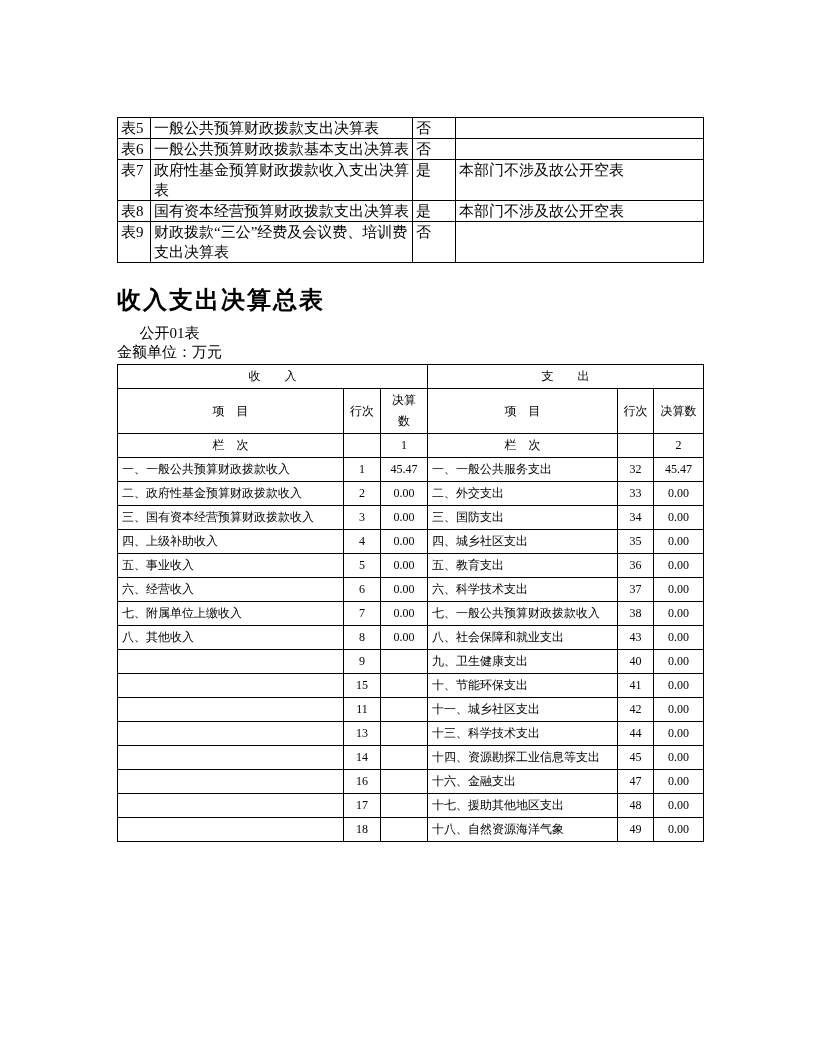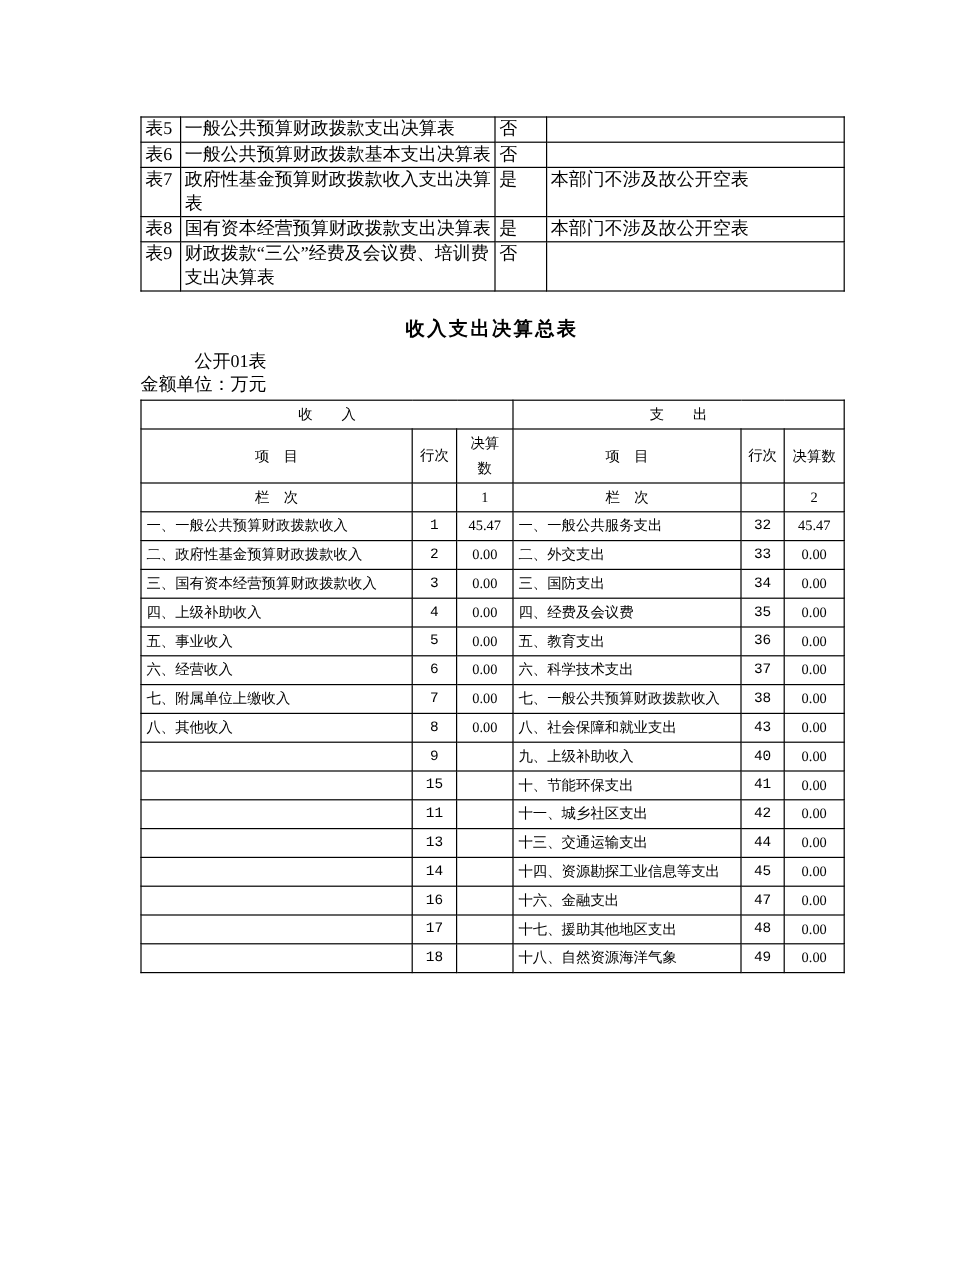--- a/index.html
+++ b/index.html
@@ -2,48 +2,48 @@
 <html><head>
 <meta charset="utf-8">
 <style>
   * { margin:0; padding:0; box-sizing:border-box; }
   html,body { background:#e8e8e8; }
   .page {
     width:816px; height:1056px; background:#ffffff; margin:0 auto;
     font-family:"Liberation Serif", serif; color:#000;
     padding-top:97px; overflow:hidden;
   }
-  .content { width:586px; margin-left:117px; }
+  .content { width:586px; margin-left:117px;margin-top:20px; }
 
   table { border-collapse:collapse; table-layout:fixed; width:586px; }
   td, th { border:1px solid #000; font-weight:normal; overflow:hidden; }
 
   
   .idx { font-size:15px; line-height:20px; }
   .idx td { vertical-align:top; padding:0 3px; height:21px; }
   .idx .c-no    { width:33px;  }
   .idx .c-title { width:262px; }
   .idx .c-flag  { width:43px;  }
   .idx .c-remark{ width:248px; }
 
   
-  .doc-title { margin-top:21px; text-align:center; font-size:16px; font-weight:bold; letter-spacing:2px; }
+  .doc-title { margin-top:21px; text-align:left; font-size:24px; font-weight:bold; letter-spacing:2px; }
   .meta-row { margin-top:8px; display:flex; justify-content:space-between; align-items:flex-end; font-size:15px; line-height:19px; }
-  .meta-right { text-align:right; }
+  .meta-right { text-align:center; }
 
   
   .sum { font-size:12px; line-height:21px; margin-top:2px; }
   .sum td, .sum th { vertical-align:middle; text-align:center; padding:1px 3px; height:24px; }
   .sum .c1 { width:226px; } .sum .c2 { width:37px; } .sum .c3 { width:47px; }
   .sum .c4 { width:190px; } .sum .c5 { width:36px; } .sum .c6 { width:50px; }
   .sum td.item { text-align:left; padding:1px 4px; }
   .sum td.item.center { text-align:center; }
   .sum td.val-in  { padding:1px 6px; word-break:break-all; }
   .sum td.val-ex  { padding:1px 7px; word-break:break-all; }
-  .sum th.line-h, .sum td.line { padding:1px 3px; word-break:break-all;font-family:Liberation Mono, monospace; }
+  .sum th.line-h, .sum td.line { padding:1px 3px; word-break:break-all; }
   .sum th.val-h { word-break:break-all; padding:1px 6px; }
 </style>
 </head>
 <body>
 
 <div class="page">
   <div class="content">
 
     <table class="idx">
       <tbody>
@@ -142,21 +142,21 @@
             <td class="line">3</td>
             <td class="val-in">0.00</td>
             <td class="item">三、国防支出</td>
             <td class="line">34</td>
             <td class="val-ex">0.00</td>
           </tr>
           <tr>
             <td class="item">四、上级补助收入</td>
             <td class="line">4</td>
             <td class="val-in">0.00</td>
-            <td class="item">四、经费及会议费</td>
+            <td class="item">四、城乡社区支出</td>
             <td class="line">35</td>
             <td class="val-ex">0.00</td>
           </tr>
           <tr>
             <td class="item">五、事业收入</td>
             <td class="line">5</td>
             <td class="val-in">0.00</td>
             <td class="item">五、教育支出</td>
             <td class="line">36</td>
             <td class="val-ex">0.00</td>
@@ -182,21 +182,21 @@
             <td class="line">8</td>
             <td class="val-in">0.00</td>
             <td class="item">八、社会保障和就业支出</td>
             <td class="line">43</td>
             <td class="val-ex">0.00</td>
           </tr>
           <tr>
             <td class="item"></td>
             <td class="line">9</td>
             <td class="val-in"></td>
-            <td class="item">九、上级补助收入</td>
+            <td class="item">九、卫生健康支出</td>
             <td class="line">40</td>
             <td class="val-ex">0.00</td>
           </tr>
           <tr>
             <td class="item"></td>
             <td class="line">15</td>
             <td class="val-in"></td>
             <td class="item">十、节能环保支出</td>
             <td class="line">41</td>
             <td class="val-ex">0.00</td>
@@ -206,21 +206,21 @@
             <td class="line">11</td>
             <td class="val-in"></td>
             <td class="item">十一、城乡社区支出</td>
             <td class="line">42</td>
             <td class="val-ex">0.00</td>
           </tr>
           <tr>
             <td class="item"></td>
             <td class="line">13</td>
             <td class="val-in"></td>
-            <td class="item">十三、交通运输支出</td>
+            <td class="item">十三、科学技术支出</td>
             <td class="line">44</td>
             <td class="val-ex">0.00</td>
           </tr>
           <tr>
             <td class="item"></td>
             <td class="line">14</td>
             <td class="val-in"></td>
             <td class="item">十四、资源勘探工业信息等支出</td>
             <td class="line">45</td>
             <td class="val-ex">0.00</td>

